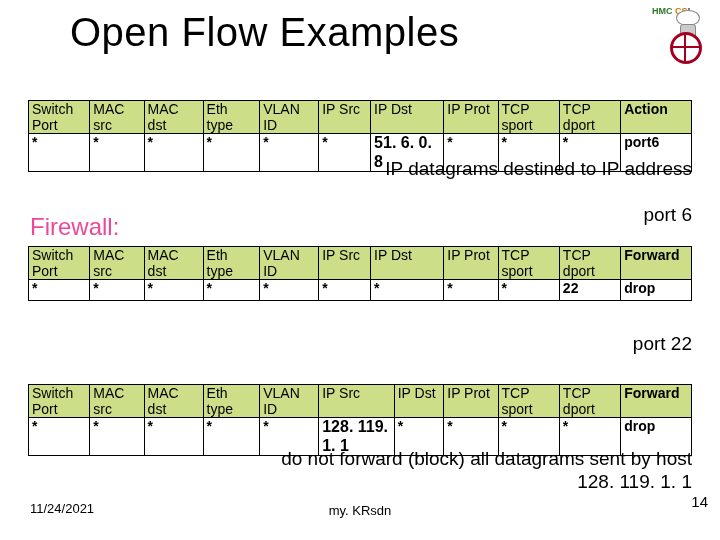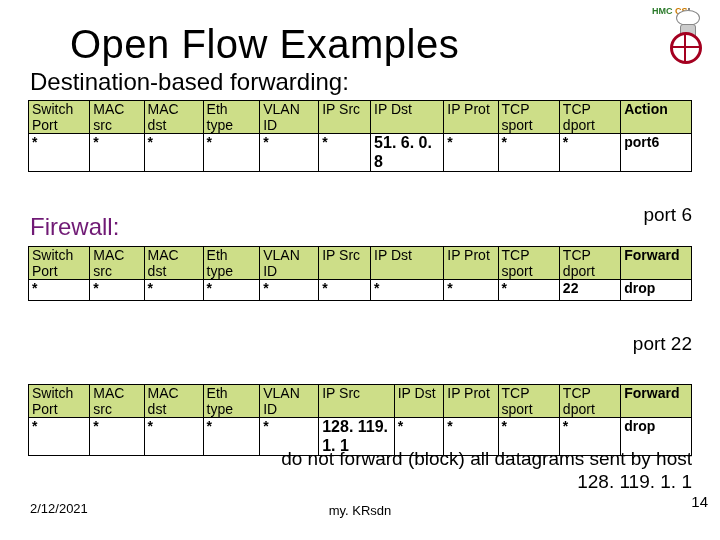--- a/index.html
+++ b/index.html
@@ -16,35 +16,34 @@
     width: 720px;
     height: 540px;
   }
   .title {
     position: absolute;
     top: 10px;
     left: 70px;
     font-size: 40px;
     color: #000;
     letter-spacing: 0.5px;
-    margin-top: 12px;
   }
   .subtitle1 {
     position: absolute;
     top: 68px;
     left: 30px;
     font-size: 24px;
     color: #000;
   }
   .subtitle2 {
     position: absolute;
     top: 213px;
     left: 30px;
     font-size: 24px;
-    color: #701a75;
+    color: #ec4899;
   }
   .table {
     position: absolute;
     border-collapse: collapse;
     table-layout: fixed;
   }
   .table th, .table td {
     border: 1px solid #000;
     padding: 0 3px;
     font-size: 14px;
@@ -162,21 +161,20 @@
     <div class="text">
       <span class="green">HMC</span> <span class="orange">CS</span><span>!</span>
     </div>
     <div class="head"></div>
     <div class="body"></div>
     <div class="wheel"></div>
   </div>
 
   <div class="title">Open Flow Examples</div>
 
-  <div class="subtitle1">Destination-based forwarding:</div>
 
   <table class="table" style="left:28px; top:100px; width:664px;">
     <colgroup>
       <col style="width:52px">
         <col style="width:46px">
         <col style="width:50px">
         <col style="width:48px">
       <col style="width:50px">
         <col style="width:44px">
         <col style="width:62px">
@@ -209,21 +207,21 @@
       <td class="small">51. 6. 0. 8</td>
       <td>*</td>
       <td>*</td>
       <td>*</td>
       <td>port6</td>
     </tr>
   </tbody>
     </table>
 
   <div class="caption" style="top:158px; right:28px; width:500px;">
-    <br>
+    <span>IP datagrams destined to IP address</span><br>
     <br>
     <span>port 6</span>
   </div>
 
   <div class="subtitle2">Firewall:</div>
 
   <table class="table" style="left:28px; top:246px; width:664px;">
     <colgroup>
       <col style="width:52px">
         <col style="width:46px">
@@ -314,17 +312,17 @@
       <td>drop</td>
     </tr>
   </tbody>
     </table>
 
   <div class="caption" style="top:448px; right:28px; width:560px;">
     <span>do not forward (block) all datagrams sent by host</span><br>
     <span>128. 119. 1. 1</span>
   </div>
 
-  <div class="footer-date">2/12/2021</div>
+  <div class="footer-date">11/24/2021</div>
   <div class="footer-center">my. KRsdn</div>
   <div class="page-num">14</div>
 
 </div>
 
 </body></html>

